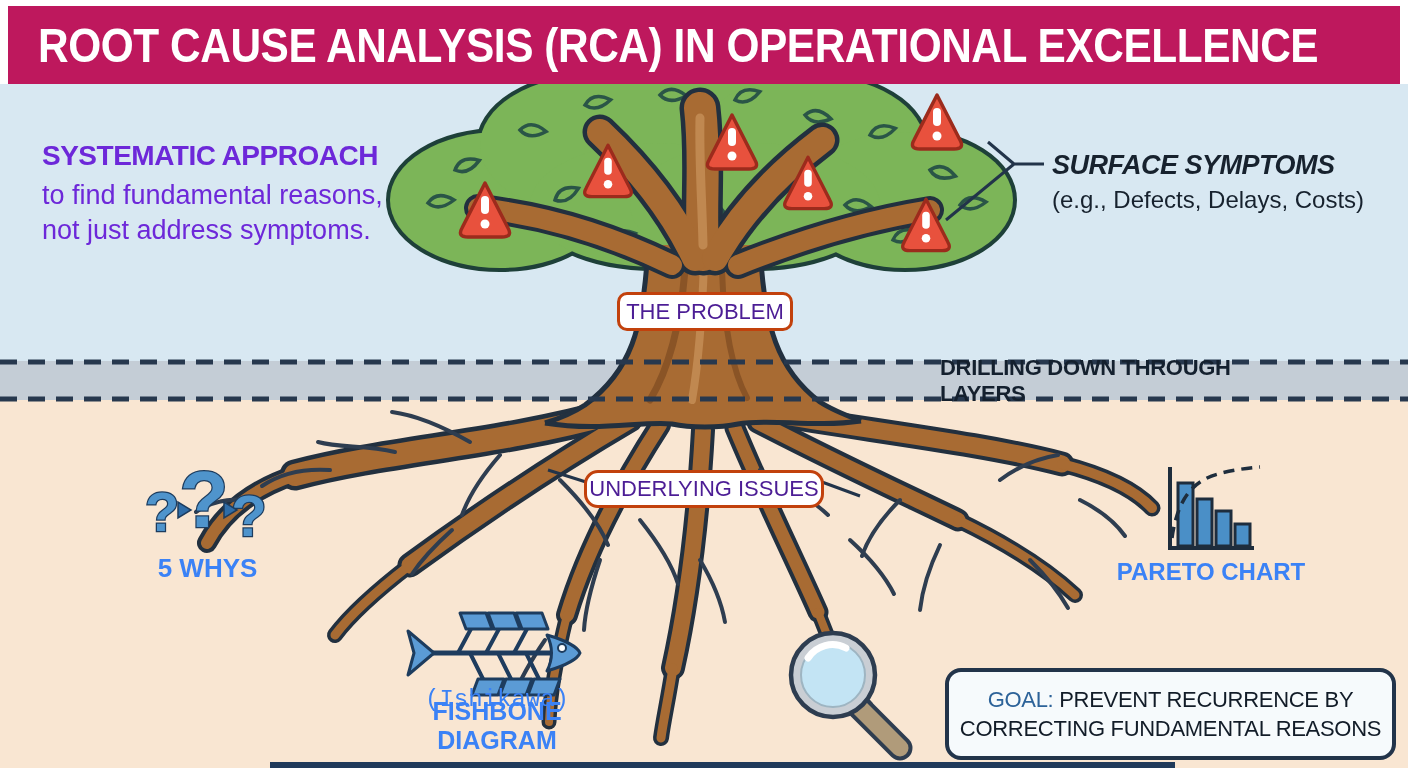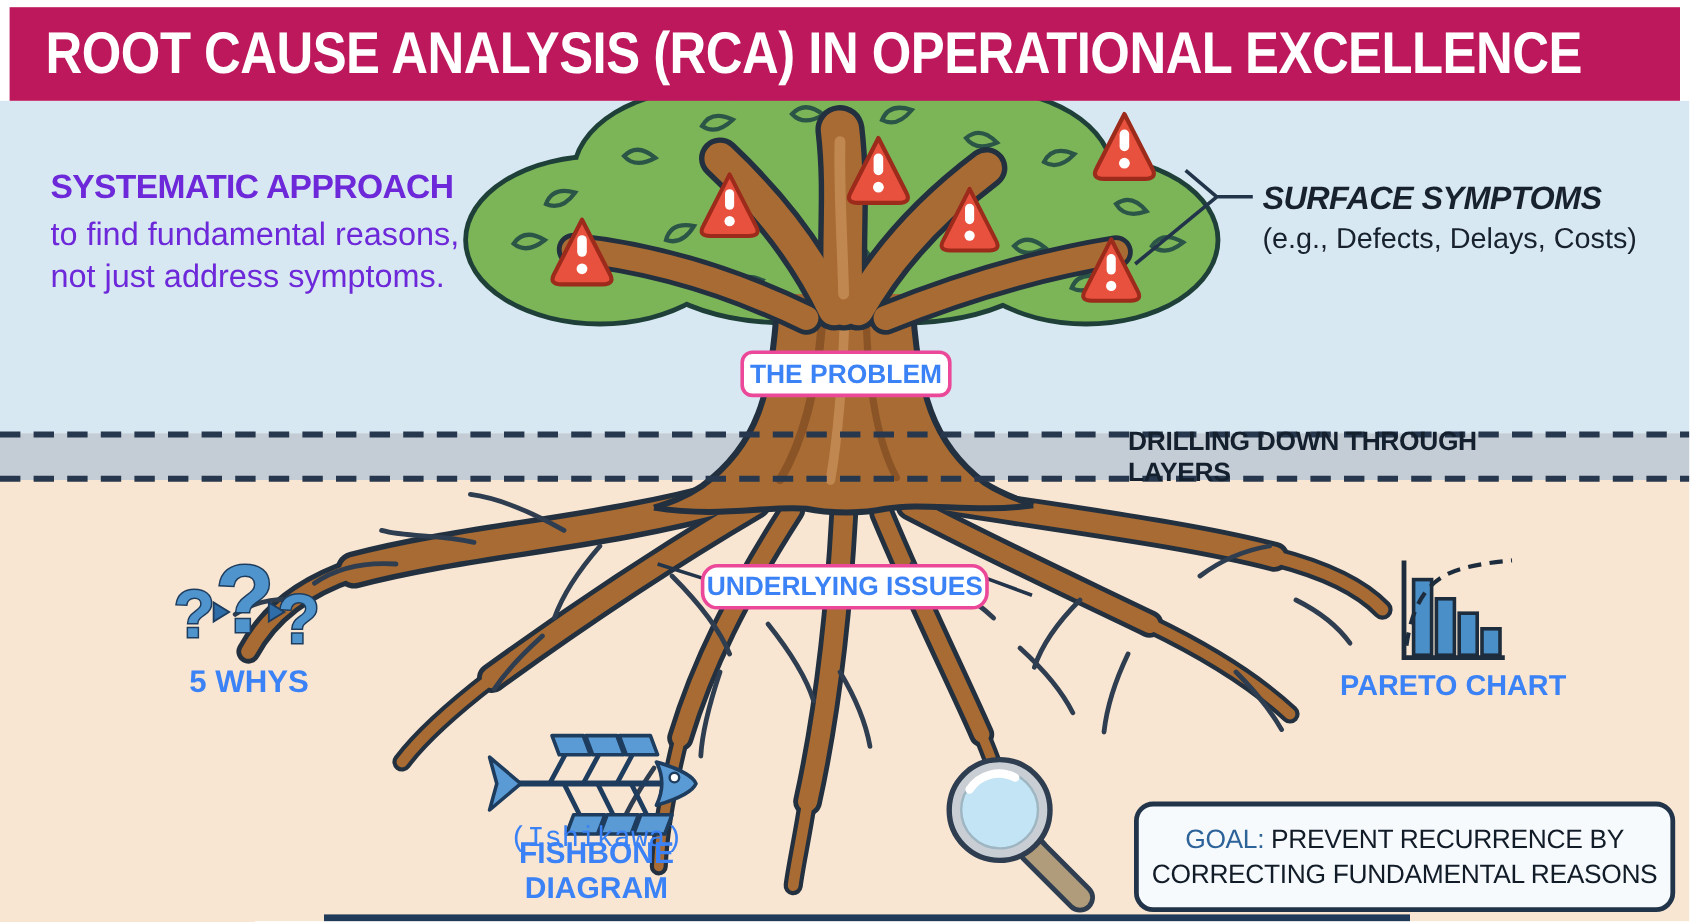--- a/index.html
+++ b/index.html
@@ -17,22 +17,22 @@
               transform:scaleX(0.865);transform-origin:left center;margin-left:30px;}
   
   #systematic{left:42px;top:140px;width:420px;color:#6d28d9;}
   #systematic .h{font-size:28px;font-weight:bold;letter-spacing:-0.5px;}
   #systematic .p{font-size:27px;line-height:35px;margin-top:6px;}
   
   #surface{left:1052px;top:150px;width:340px;color:#17222e;}
   #surface .h{font-size:27px;font-weight:bold;letter-spacing:-0.5px;font-style:italic;}
   #surface .p{font-size:24px;margin-top:5px;}
   
-  .pill{background:#ffffff;border:3px solid #ec4899;border-radius:10px;color:#3b82f6;
-        font-weight:bold;display:flex;align-items:center;justify-content:center;box-sizing:border-box;}
+  .pill{background:#ffffff;border:3px solid #c2410c;border-radius:10px;color:#4c1d95;
+        font-weight:normal;display:flex;align-items:center;justify-content:center;box-sizing:border-box;}
   #problem-pill{left:617px;top:292px;width:176px;height:39px;font-size:22px;}
   #underlying-pill{left:584px;top:470px;width:240px;height:38px;font-size:22px;border-radius:14px;}
   
   #drilling-label{left:940px;top:366px;width:380px;height:30px;display:flex;align-items:center;justify-content:center;
                   font-size:22px;font-weight:bold;color:#14202e;letter-spacing:-0.3px;}
   
   .tool-label{font-weight:bold;color:#3b82f6;text-align:center;}
   #five-whys-label{left:125px;top:553px;width:165px;font-size:26px;}
   #fishbone-label{left:377px;top:697px;width:240px;font-size:25px;}
   #fishbone-sub{left:377px;top:686px;width:240px;font-size:24px;font-weight:normal;font-family:Liberation Mono, monospace;}

